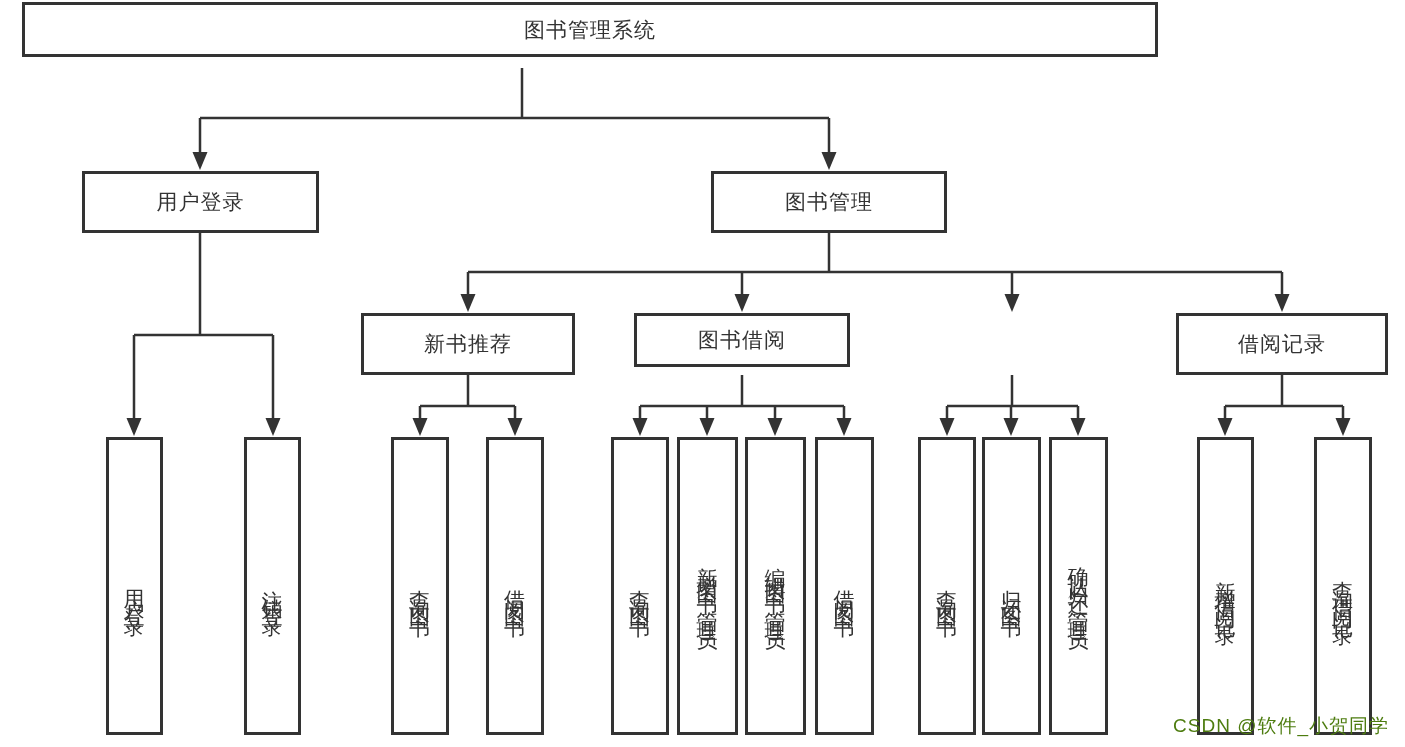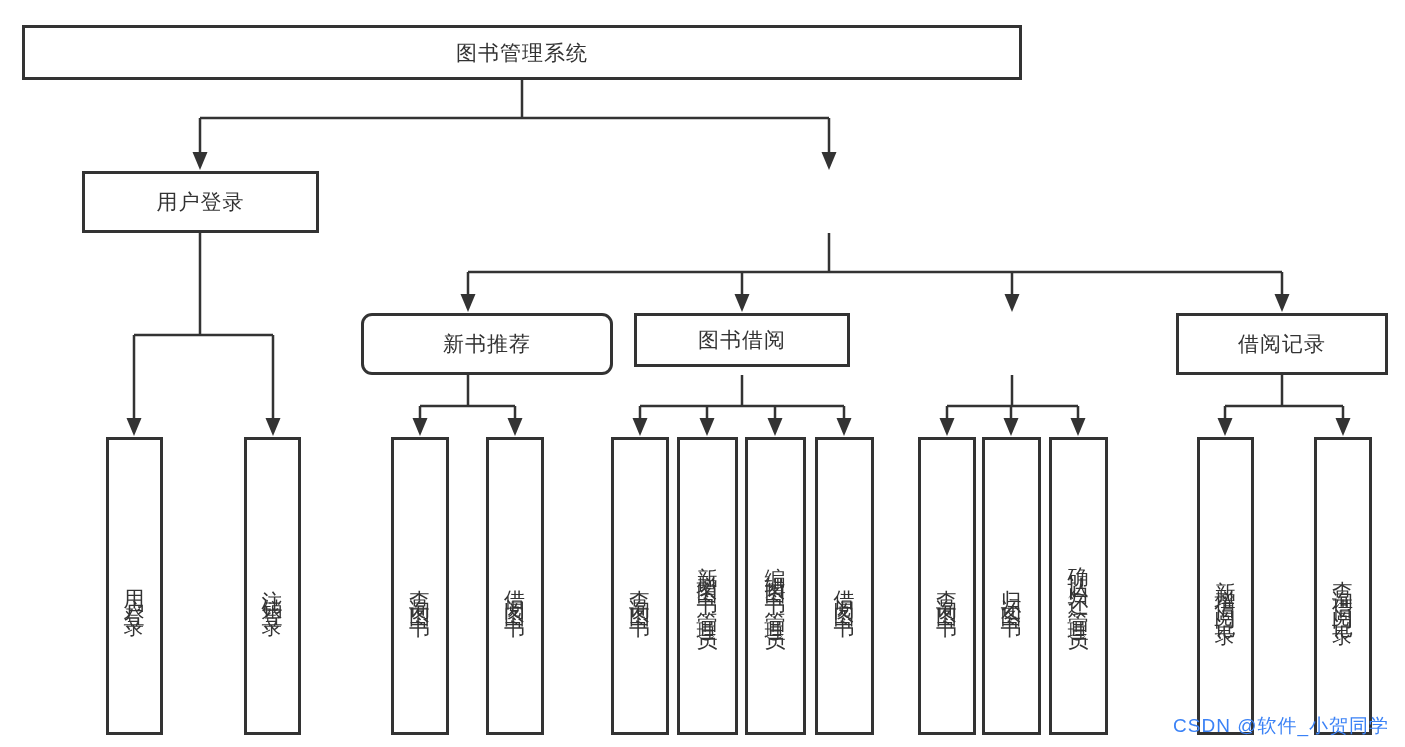--- a/index.html
+++ b/index.html
@@ -45,21 +45,21 @@
     line-height: 1;
     white-space: nowrap;
     color: #333333;
     margin-bottom: -9px;
   }
   #watermark {
     position: absolute;
     right: 16px;
     bottom: 8px;
     font-size: 19px;
-    color: #3b82f6;
+    color: #4d7c0f;
     letter-spacing: 1px;
     white-space: nowrap;
   }
 </style>
 </head>
 <body>
 
 <div id="canvas">
 
   <svg id="connectors" viewBox="0 0 1405 747" xmlns="http://www.w3.org/2000/svg">
@@ -90,29 +90,32 @@
       <path d="M767.5,418 L782.5,418 L775,436 Z"></path>
       <path d="M836.5,418 L851.5,418 L844,436 Z"></path>
       <path d="M939.5,418 L954.5,418 L947,436 Z"></path>
       <path d="M1003.5,418 L1018.5,418 L1011,436 Z"></path>
       <path d="M1070.5,418 L1085.5,418 L1078,436 Z"></path>
       <path d="M1217.5,418 L1232.5,418 L1225,436 Z"></path>
       <path d="M1335.5,418 L1350.5,418 L1343,436 Z"></path>
     </g>
   </svg>
 
-  <div class="node hbox" style="left:22px; top:25px; width:1000px; height:55px;">
+  <div class="node hbox" style="left:22px; top:2px; width:1136px; height:55px;">
     <span>图书管理系统</span>
   </div>
 
   <div class="node hbox" style="left:82px; top:171px; width:237px; height:62px;">
     <span>用户登录</span>
   </div>
+  <div class="node hbox" style="left:711px; top:171px; width:236px; height:62px;">
+    <span>图书管理</span>
+  </div>
 
-  <div class="node hbox" style="left:361px; top:313px; width:252px; height:62px;border-radius:11px;">
+  <div class="node hbox" style="left:361px; top:313px; width:214px; height:62px;">
     <span>新书推荐</span>
   </div>
   <div class="node hbox" style="left:634px; top:313px; width:216px; height:54px;">
     <span>图书借阅</span>
   </div>
   <div class="node hbox" style="left:1176px; top:313px; width:212px; height:62px;">
     <span>借阅记录</span>
   </div>
 
   <div class="node vbox" style="left:106px; top:437px; width:57px; height:298px;">

